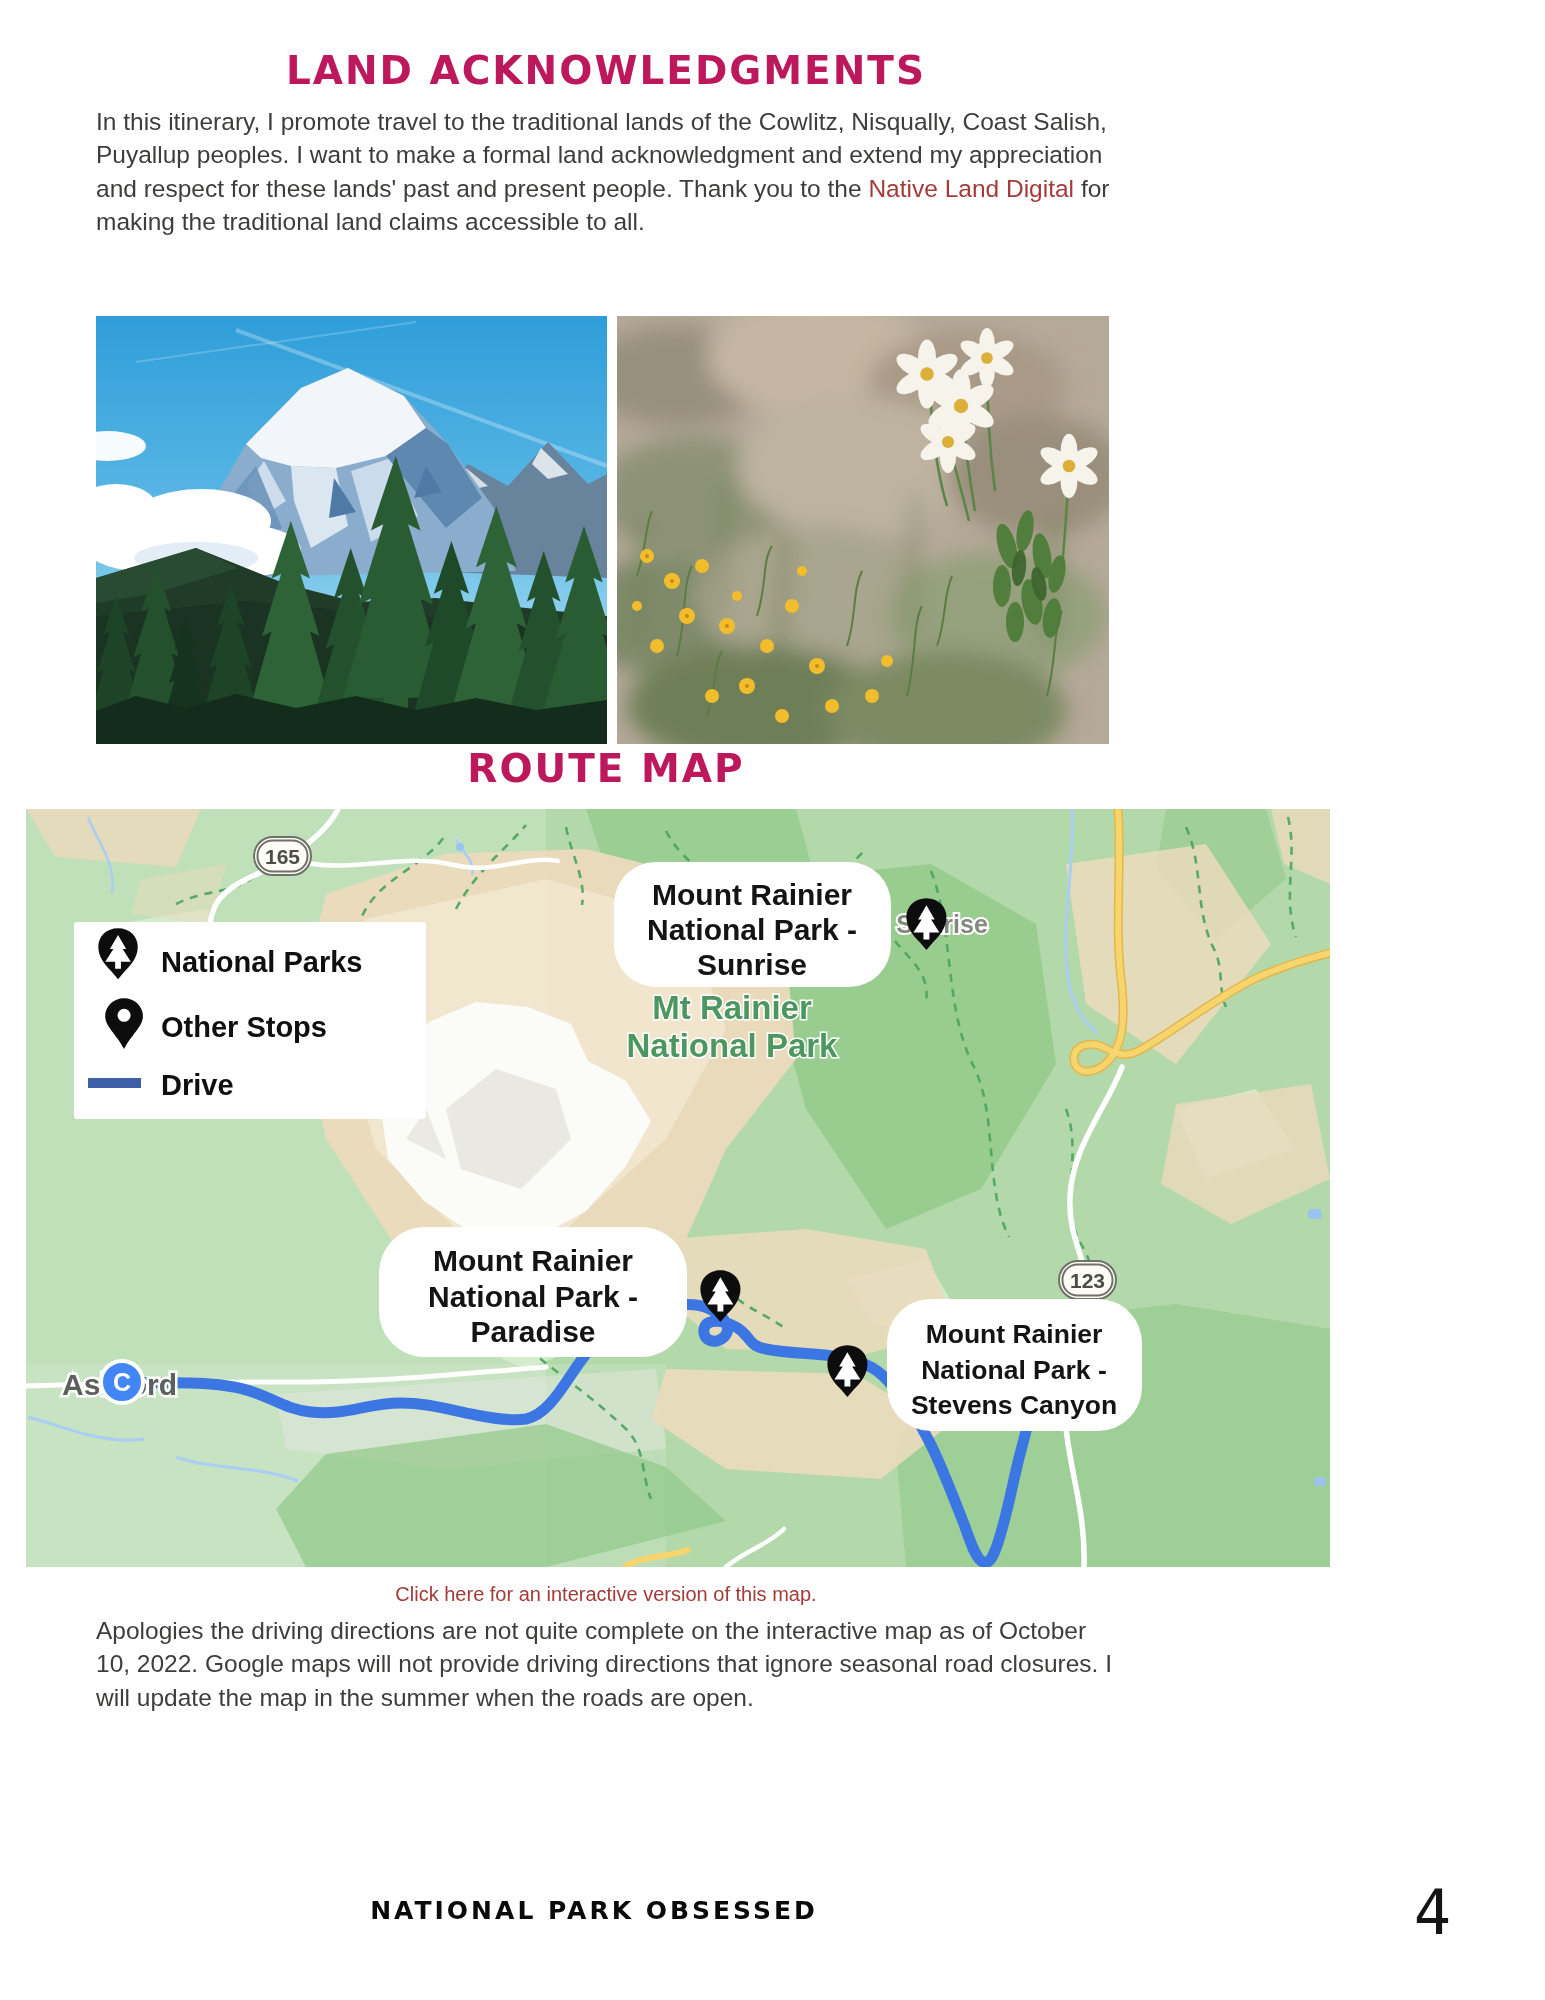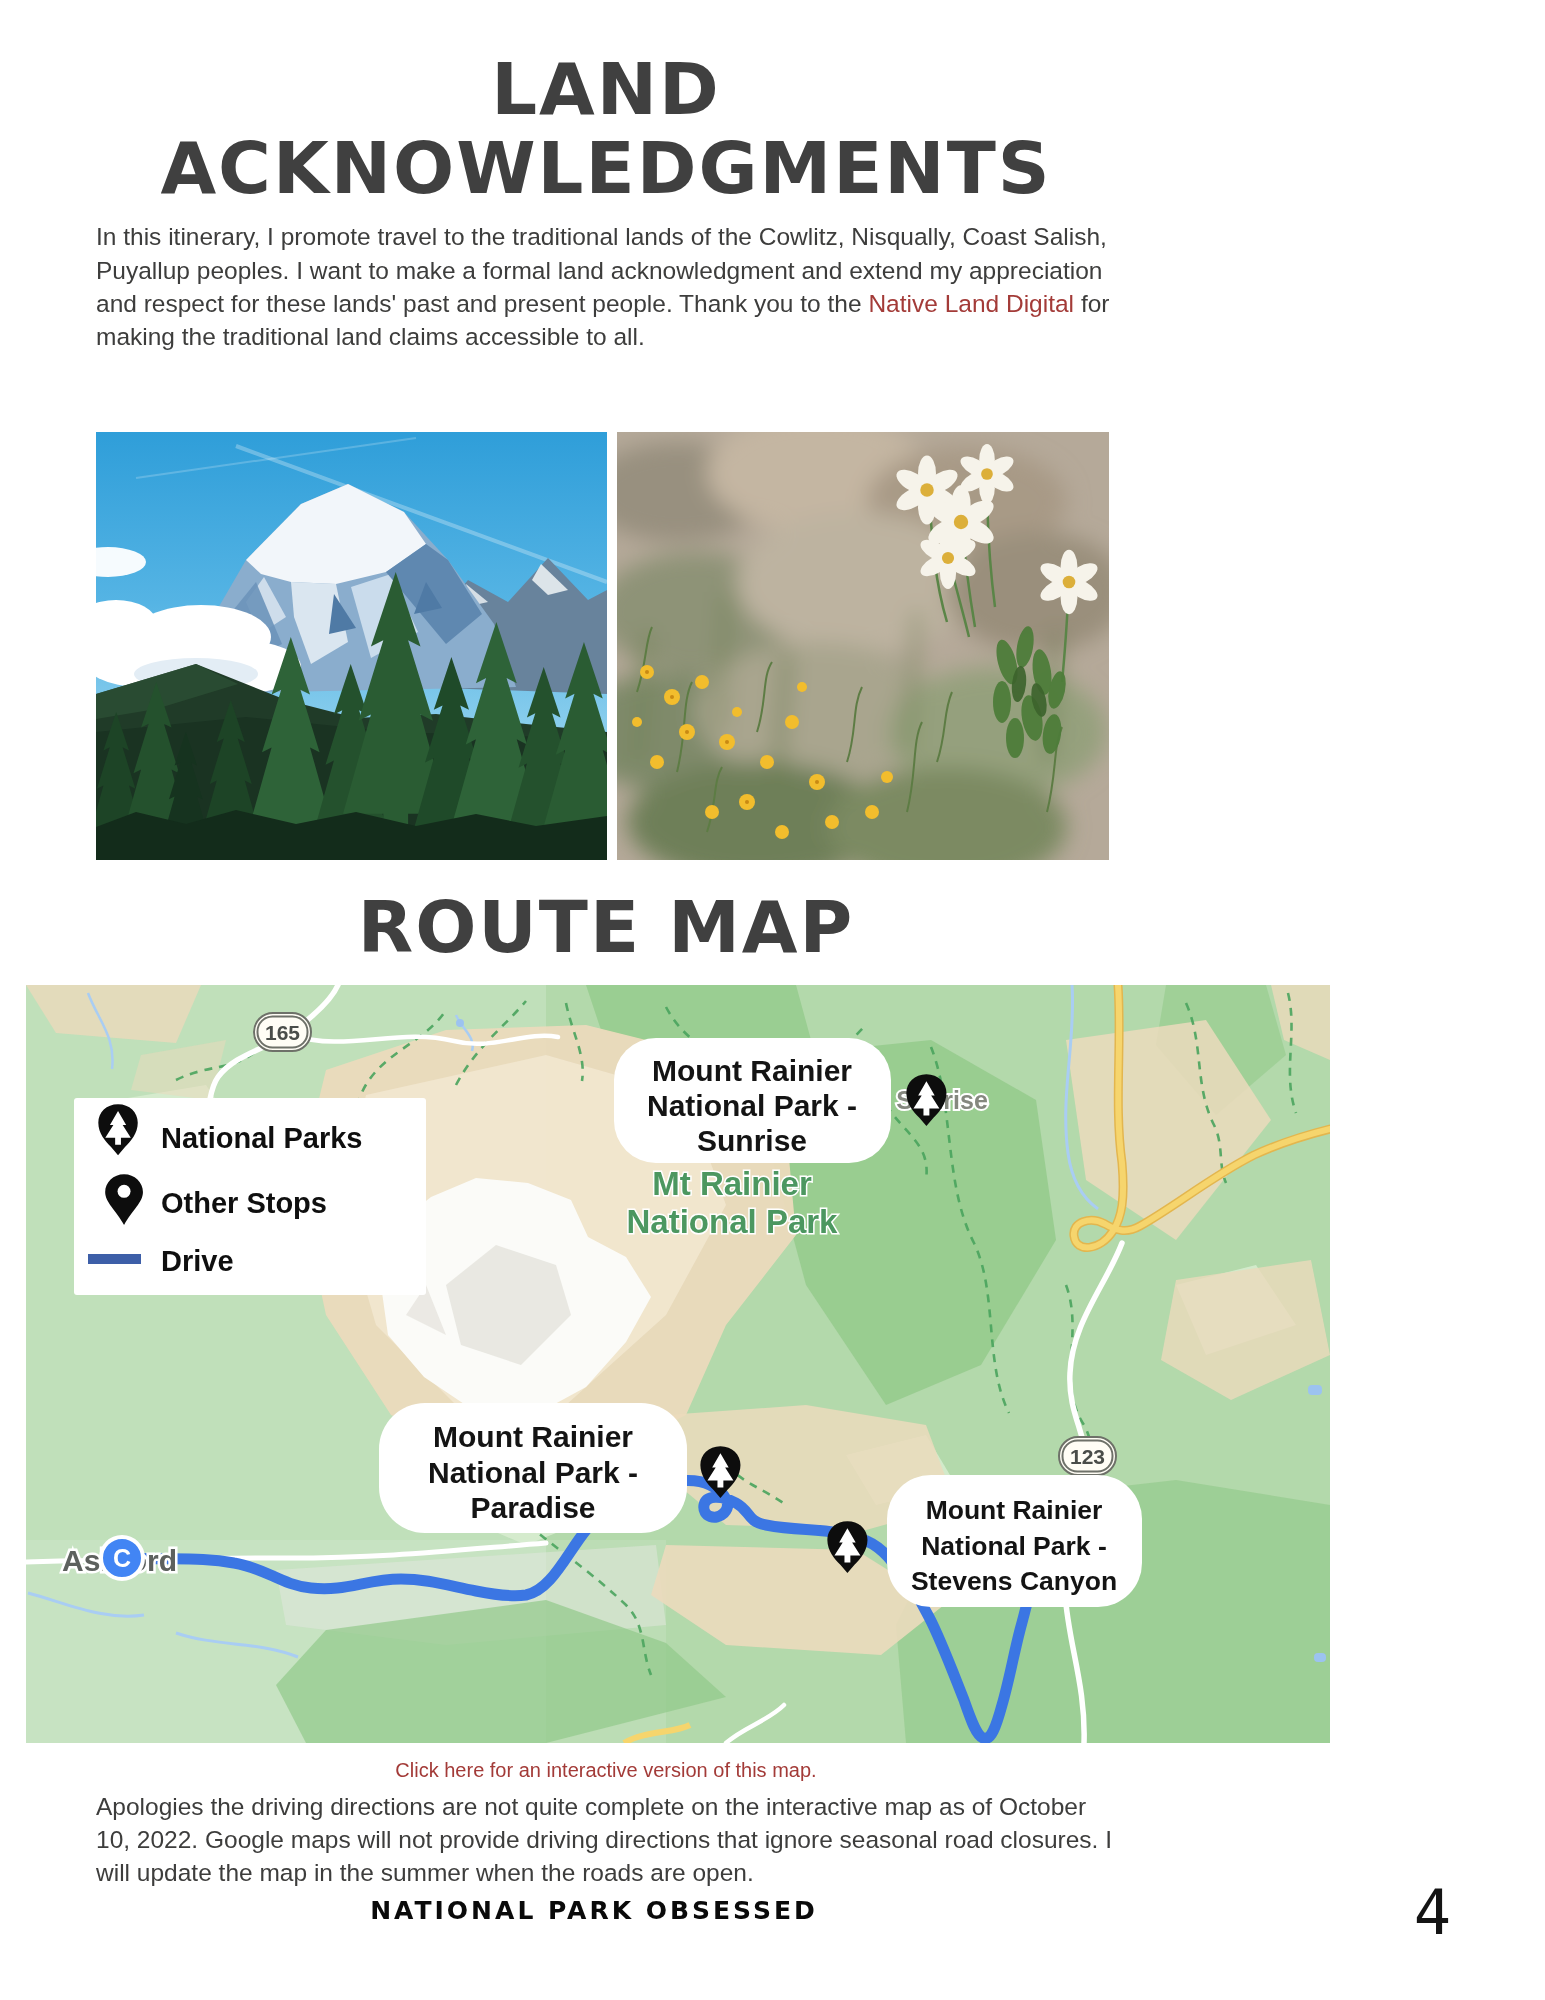--- a/index.html
+++ b/index.html
@@ -1,26 +1,26 @@
 <!DOCTYPE html>
 <html><head>
 <meta charset="utf-8">
 <style>
   html,body{margin:0;padding:0;background:#ffffff;}
   .page{position:relative;width:1545px;height:2000px;background:#ffffff;overflow:hidden;
         font-family:"Liberation Sans",sans-serif;color:#3a3a39;}
   .content{margin-left:96px;width:1020px;}
-  .big-title{font-family:"DejaVu Sans",sans-serif;font-weight:bold;font-size:72px;
-             letter-spacing:2px;color:#404040;text-align:center;margin:0;line-height:1.1;}
+  .big-title{font-family:"DejaVu Sans",sans-serif;font-weight:bold;font-size:39px;
+             letter-spacing:2px;color:#be185d;text-align:center;margin:0;line-height:1.1;}
   .title-top{padding-top:50px;}
   .body-text{font-size:24.5px;line-height:1.36;margin:12px 0 0 0;color:#3d3d3c;}
   .red-link{color:#a33b38;cursor:pointer;}
   .photos{display:flex;gap:10px;margin-top:78px;}
   .photo{display:block;}
-  .route-title{margin-top:28px;}
+  .route-title{margin-top:4px;}
   .map-wrap{margin-left:26px;margin-top:18px;width:1304px;height:758px;}
   .map-link-row{text-align:center;margin-top:16px;width:1020px;}
   .map-link{font-size:20px;}
   .outro{margin-top:8px;}
   .footer-brand{position:absolute;left:84px;top:1896px;width:1020px;text-align:center;
                 font-family:"DejaVu Sans",sans-serif;font-weight:bold;font-size:25px;
                 letter-spacing:3px;color:#0a0a0a;}
   .page-number{position:absolute;top:1876px;right:94px;font-family:"DejaVu Sans Mono",monospace;
                font-size:62px;color:#141414;}
   

